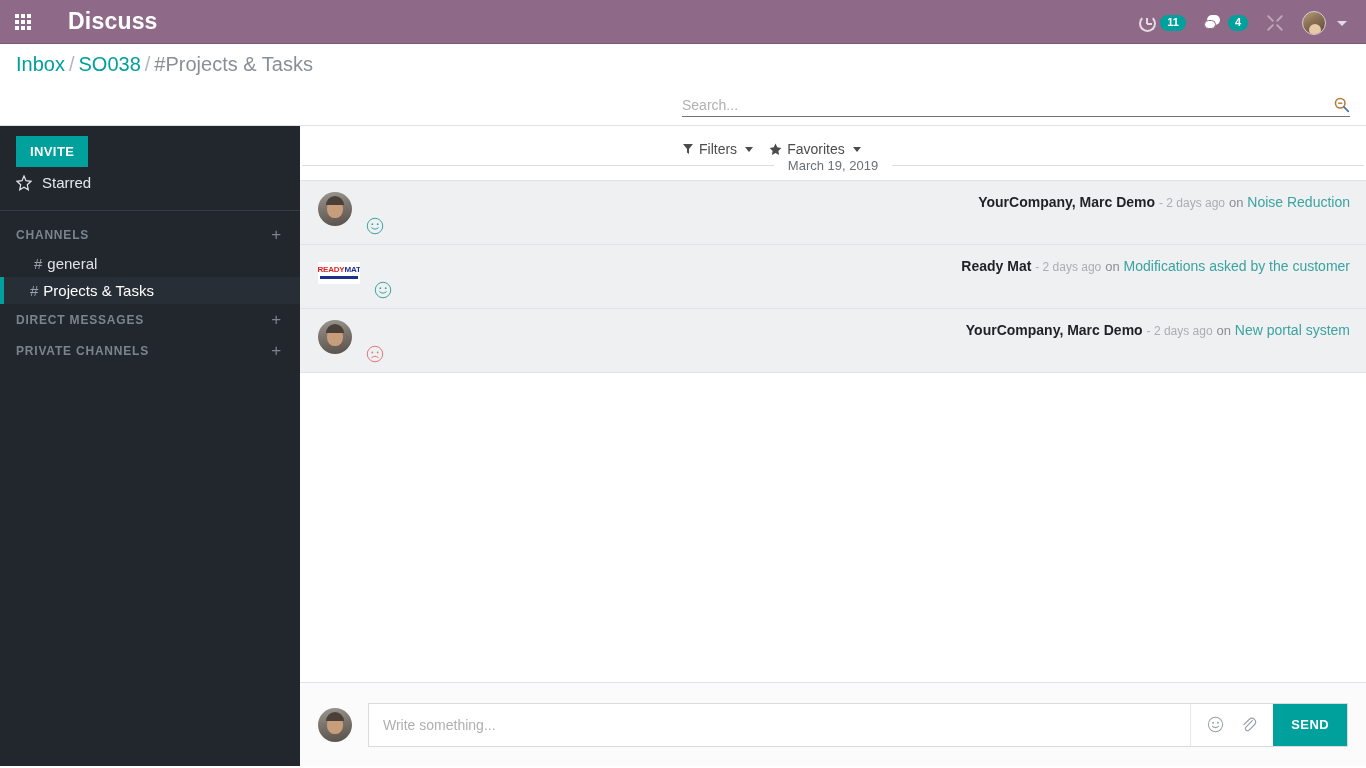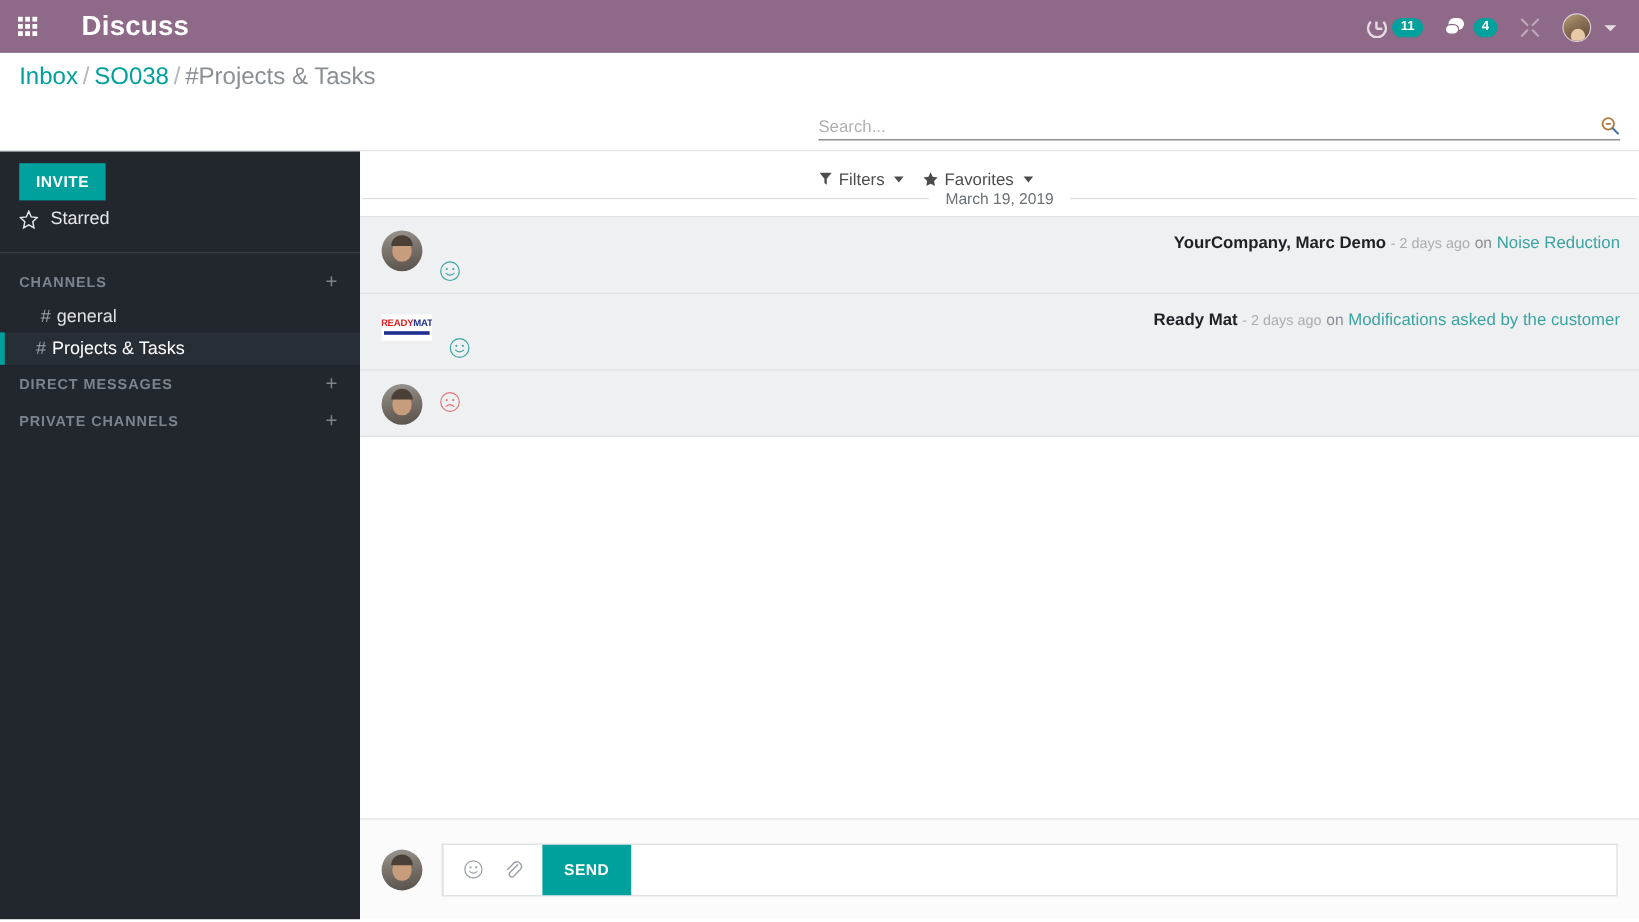--- a/index.html
+++ b/index.html
@@ -445,34 +445,41 @@
             <circle cx="7" cy="8" r="1" fill="#3ba3a0"></circle>
             <circle cx="13" cy="8" r="1" fill="#3ba3a0"></circle>
             <path d="M6.3 12 q3.7 3.2 7.4 0" fill="none" stroke="#3ba3a0" stroke-width="1.1" stroke-linecap="round"></path>
           </svg>
         </div>
       </div>
 
       <div class="msg">
         <div class="msg-avatar photo"></div>
         <div class="msg-body">
+          <div class="msg-head">
+            <span class="msg-author">YourCompany, Marc Demo</span>
+            <span class="msg-time">- 2 days ago</span>
+            <span class="msg-on">on</span>
+            <span class="msg-subject">New portal system</span>
+          </div>
           <svg class="emoji" viewBox="0 0 20 20">
             <circle cx="10" cy="10" r="8.6" fill="none" stroke="#e0757a" stroke-width="1.1"></circle>
             <circle cx="7" cy="8.2" r="1" fill="#e0757a"></circle>
             <circle cx="13" cy="8.2" r="1" fill="#e0757a"></circle>
             <path d="M6.4 14 q3.6 -3.2 7.2 0" fill="none" stroke="#e0757a" stroke-width="1.1" stroke-linecap="round"></path>
           </svg>
         </div>
       </div>
 
     </div>
 
     <div class="composer">
       <div class="comp-avatar"></div>
       <div class="comp-box">
+        <input class="comp-input" placeholder="Write something..." style="">
         <div class="comp-icons">
           <svg width="17" height="17" viewBox="0 0 20 20">
             <circle cx="10" cy="10" r="8.4" fill="none" stroke="#9aa0a6" stroke-width="1.2"></circle>
             <circle cx="7.2" cy="8" r="1.1" fill="#9aa0a6"></circle>
             <circle cx="12.8" cy="8" r="1.1" fill="#9aa0a6"></circle>
             <path d="M6.4 12.2 q3.6 3 7.2 0" fill="none" stroke="#9aa0a6" stroke-width="1.2" stroke-linecap="round"></path>
           </svg>
           <svg width="17" height="17" viewBox="0 0 20 20">
             <path d="M14.5 5.5 L7 13 a2.6 2.6 0 0 0 3.7 3.7 L17.2 10 a4.4 4.4 0 0 0 -6.2 -6.2 L4.6 10.2" fill="none" stroke="#9aa0a6" stroke-width="1.4" stroke-linecap="round"></path>
           </svg>

